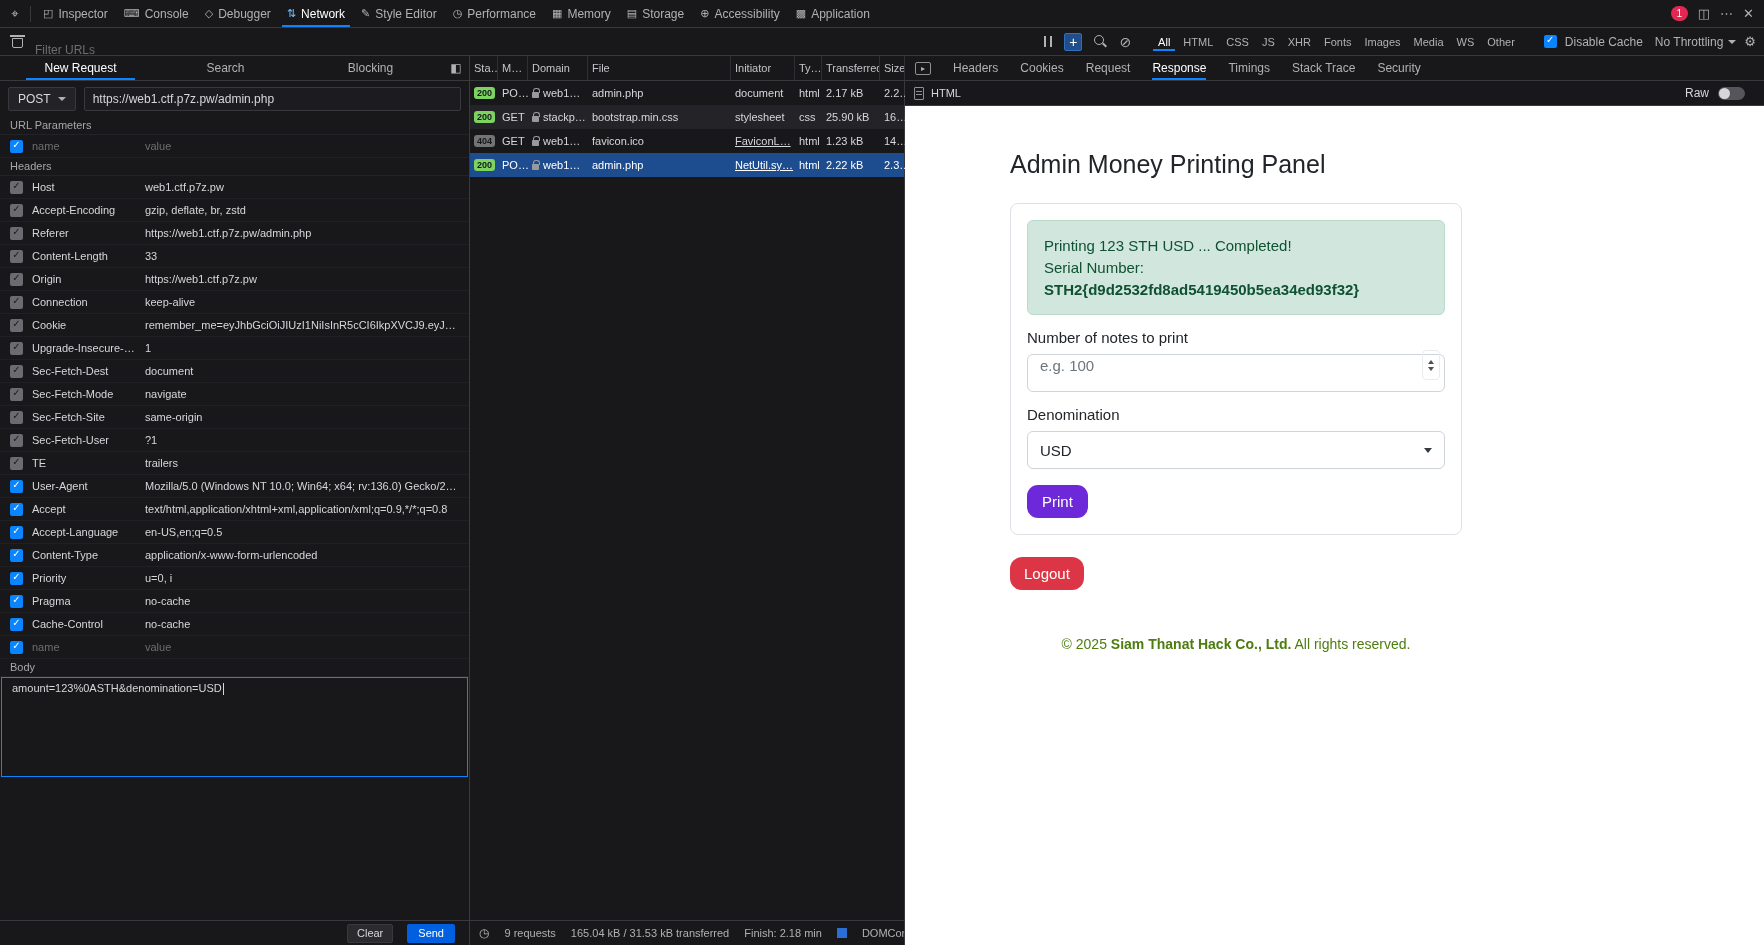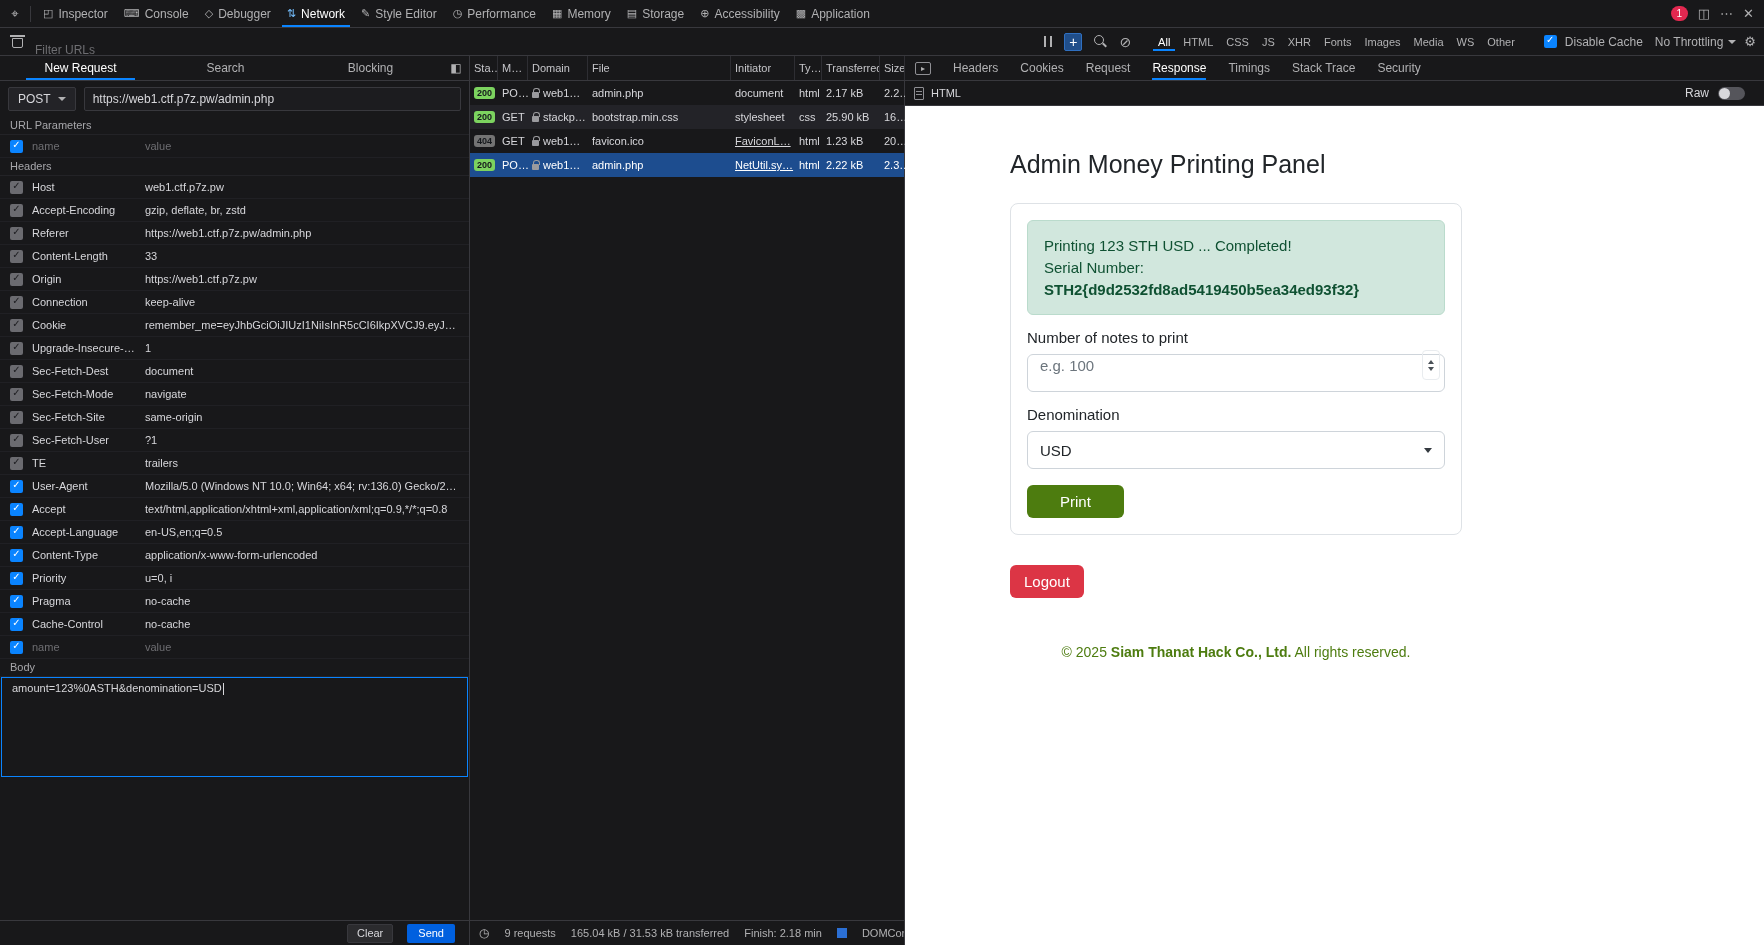--- a/index.html
+++ b/index.html
@@ -118,22 +118,22 @@
   .alert { background:#d1e7dd; border:1px solid #badbcc; color:#0f5132; border-radius:6px; padding:14px 16px; font-size:15px; line-height:1.45; margin-bottom:10px; }
   .serial { font-weight:bold; }
   .flabel { display:block; font-size:15px; color:#212529; margin:14px 0 8px; }
   .finput { height:38px; border:1px solid #ced4da; border-radius:6px; display:flex; align-items:center; padding:0 4px 16px 12px; font-size:15px; }
   .ph-text { color:#6c757d; }
   .spinner { margin-left:auto; width:18px; height:30px; border:1px solid #e9ecef; border-radius:4px; display:flex; flex-direction:column; align-items:center; justify-content:center; gap:3px; }
   .sp-up { width:0; height:0; border-left:3px solid transparent; border-right:3px solid transparent; border-bottom:4px solid #495057; }
   .sp-dn { width:0; height:0; border-left:3px solid transparent; border-right:3px solid transparent; border-top:4px solid #495057; }
   .fselect { height:38px; border:1px solid #ced4da; border-radius:6px; display:flex; align-items:center; padding:0 12px; font-size:15px; color:#212529; }
   .sel-caret { margin-left:auto; width:0; height:0; border-left:4px solid transparent; border-right:4px solid transparent; border-top:5px solid #343a40; }
-  .btn-print  { margin-top:16px; background:#4d7c0f; color:#fff; border:none; border-radius:6px; font-size:15px; padding:8px 33px; font-family:inherit; cursor:default; }
-  .btn-logout { margin-top:30px; background:#dc3545; color:#fff; border:none; border-radius:6px; font-size:15px; padding:8px 14px; font-family:inherit; cursor:default; }
+  .btn-print  { margin-top:16px; background:#6d28d9; color:#fff; border:none; border-radius:11px; font-size:15px; padding:8px 15px; font-family:inherit; cursor:default; }
+  .btn-logout { margin-top:22px; background:#dc3545; color:#fff; border:none; border-radius:12px; font-size:15px; padding:8px 14px; font-family:inherit; cursor:default; }
   .pv-footer { margin-top:46px; text-align:center; font-size:14px; color:#4d7c0f; }
 </style>
 </head>
 <body>
 
 <div class="screen">
 
   <div class="toolbar-top">
     <span class="picker">⌖</span>
     <span class="vsep"></span>
@@ -478,21 +478,21 @@
           <div class="c">
             <span class="lock"></span>
             <span>web1…</span>
           </div>
           <div class="c">favicon.ico</div>
           <div class="c">
             <span class="link">FaviconL…</span>
           </div>
           <div class="c">html</div>
           <div class="c">1.23 kB</div>
-          <div class="c">20…</div>
+          <div class="c">14…</div>
         </div>
 
         <div class="nrow grid selected">
           <div class="c">
             <span class="badge badge-green">200</span>
           </div>
           <div class="c">PO…</div>
           <div class="c">
             <span class="lock"></span>
             <span>web1…</span>

